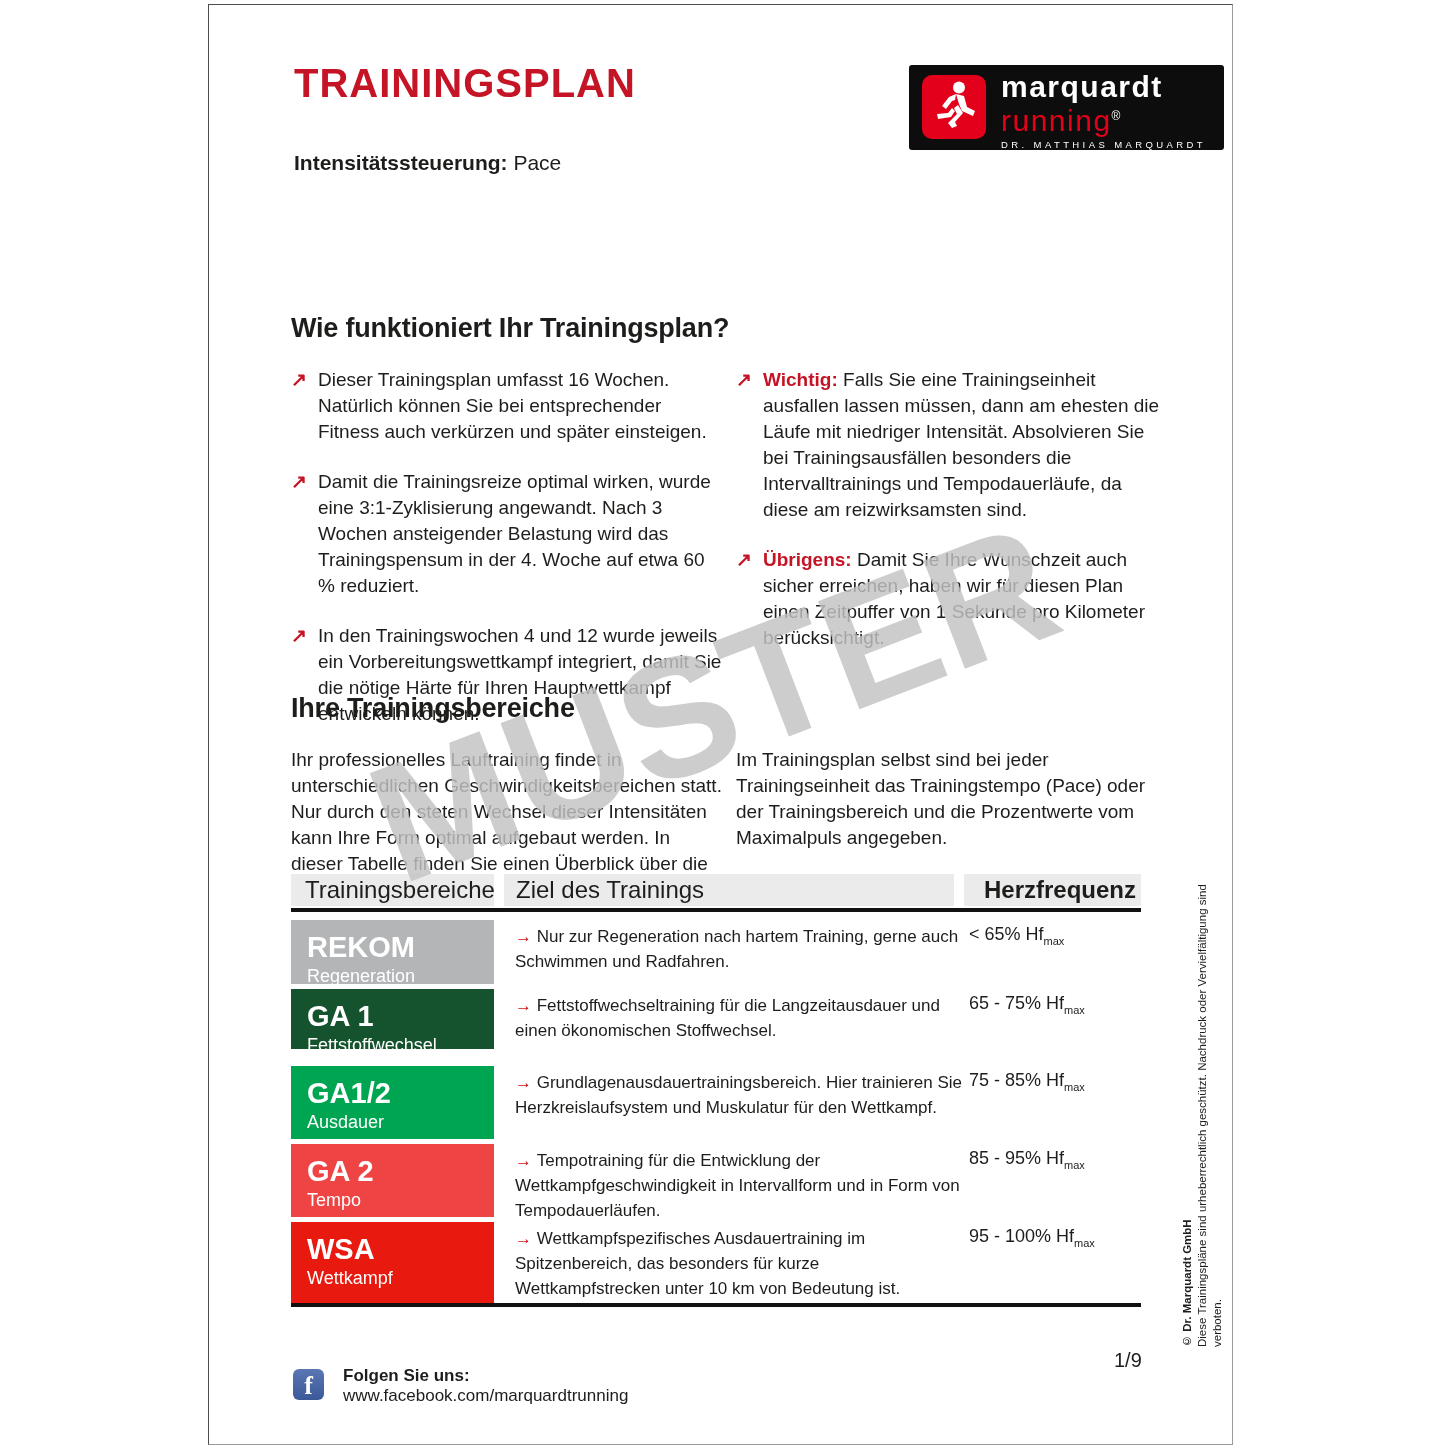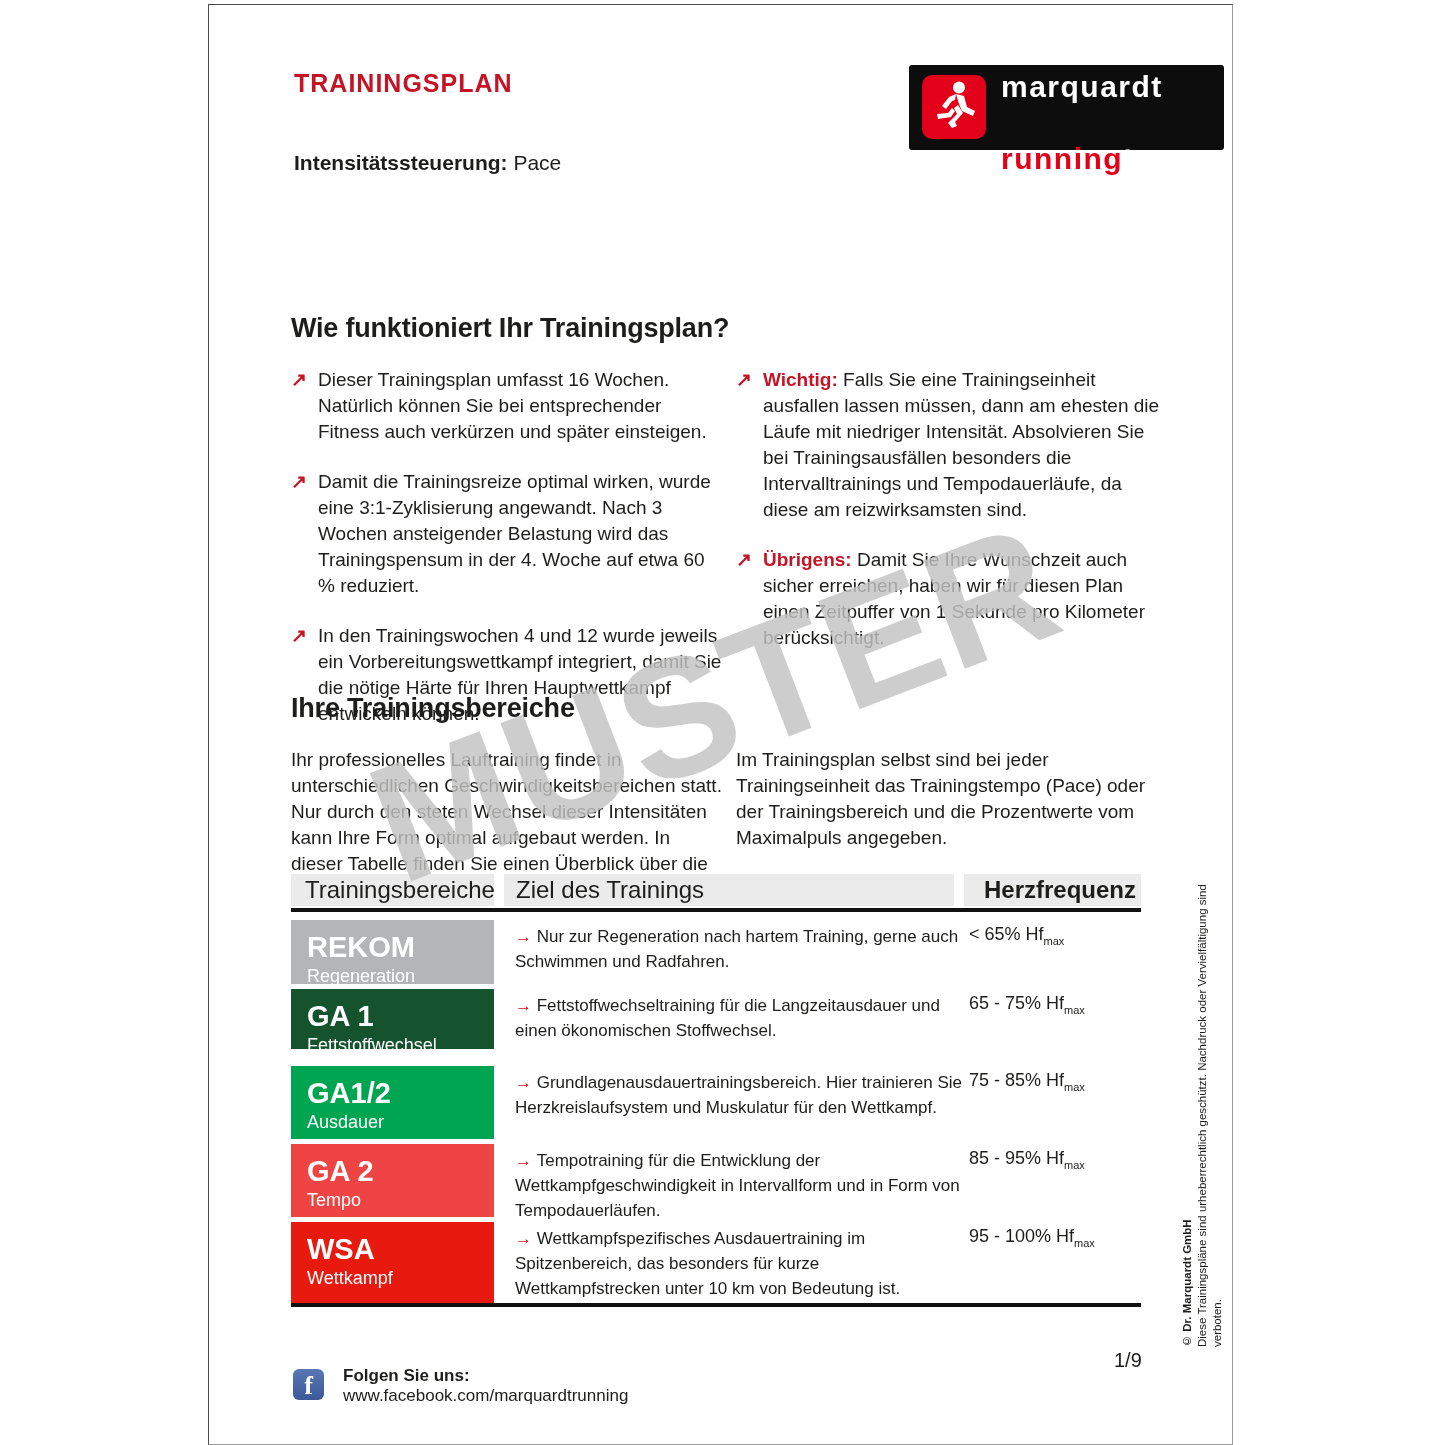--- a/index.html
+++ b/index.html
@@ -8,31 +8,31 @@
   .canvas { position:relative; width:1445px; height:1445px; background:#ffffff; overflow:hidden; }
   .sheet { position:absolute; left:208px; top:4px; width:1025px; height:1441px; background:#ffffff;
            border:1px solid #9a9a9a; border-left-color:#4d4d4d; border-top-color:#4d4d4d; }
 
   
   .watermark { position:absolute; left:110px; top:598px; width:790px; height:200px;
                font-size:168px; font-weight:bold; letter-spacing:1px; line-height:200px; text-align:center;
                color:#c3c3c3; opacity:0.82; transform:rotate(-21deg); z-index:40; pointer-events:none; }
 
   
-  .doc-title { position:absolute; left:85px; top:56px; color:#c41425; font-size:25px; font-weight:bold;
+  .doc-title { position:absolute; left:85px; top:56px; color:#c41425; font-size:40px; font-weight:bold;
                letter-spacing:1px; line-height:44px; }
   .meta { position:absolute; left:85px; top:141px; font-size:21px; line-height:33px; }
   .meta strong { font-weight:bold; }
 
   .logo { position:absolute; left:700px; top:60px; width:315px; height:85px; background:#0d0d0d; border-radius:3px; }
   .logo-badge { position:absolute; left:13px; top:10px; width:64px; height:64px; background:#e2001a; border-radius:10px; }
   .logo-badge svg { position:absolute; left:7px; top:5px; }
   .logo-text { position:absolute; left:92px; top:7px; }
   .logo-line1 { color:#ffffff; font-size:30px; font-weight:bold; letter-spacing:1.5px; line-height:30px; }
-  .logo-line2 { color:#e2001a; font-size:30px; font-weight:bold; letter-spacing:1.5px; line-height:28px;margin-top:38px; }
+  .logo-line2 { color:#e2001a; font-size:30px; font-weight:normal; letter-spacing:1.5px; line-height:28px; }
   .logo-line2 .reg { color:#ffffff; font-size:12px; vertical-align:super; letter-spacing:0; }
   .logo-sub { color:#ffffff; font-size:9.5px; letter-spacing:3.4px; margin-top:4px; white-space:nowrap; }
 
   
   .h2 { position:absolute; font-size:27px; font-weight:bold; letter-spacing:-0.2px; }
   .h2.s1 { left:82px; top:308px; }
   .h2.s2 { left:82px; top:688px; }
 
   .col { position:absolute; width:434px; font-size:19px; line-height:26px; }
   .col.s1-left  { left:82px;  top:362px; }

